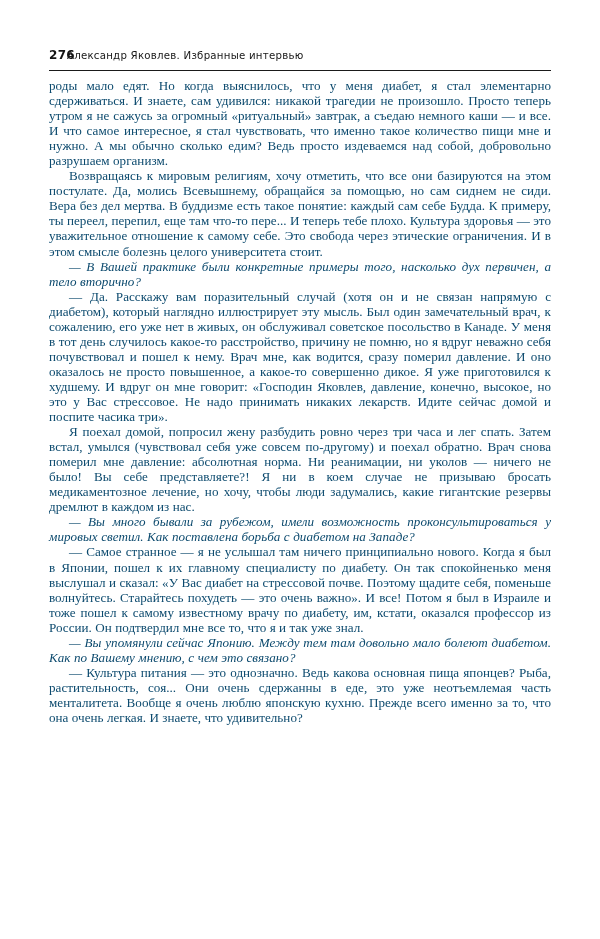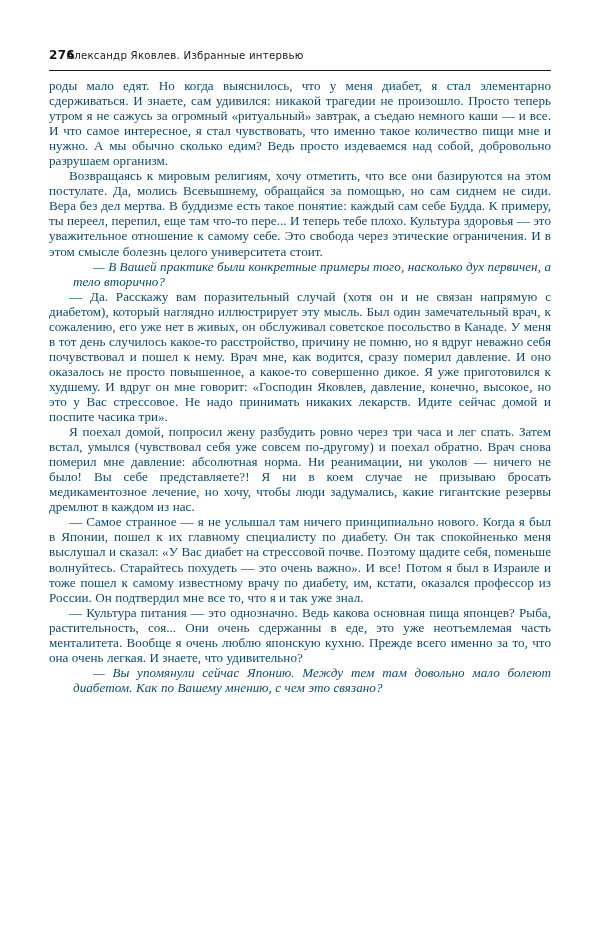--- a/index.html
+++ b/index.html
@@ -89,21 +89,20 @@
   .para.indent {
     text-indent: 20px;
   }
   .para.cont {
     text-indent: 0;
   }
   .para.q {
     font-style: italic;
     text-indent: 20px;
     letter-spacing: 0.05px;
-    margin-left: 24px;
   }
 </style>
 </head>
 <body>
 
 <div class="page">
 
   <div class="running-head">
     <span class="folio">276</span>
     <span class="head-title">Александр Яковлев. Избранные интервью</span>
@@ -111,18 +110,19 @@
   </div>
 
   <div class="head-rule"></div>
 
   <div class="textblock">
     <p class="para cont">роды мало едят. Но когда выяснилось, что у меня диабет, я стал элементарно сдерживаться. И знаете, сам удивился: никакой трагедии не произошло. Просто теперь утром я не сажусь за огромный «ритуальный» завтрак, а съедаю немного каши — и все. И что самое интересное, я стал чувствовать, что именно такое количество пищи мне и нужно. А мы обычно сколько едим? Ведь просто издеваемся над собой, добровольно разрушаем организм.</p>
     <p class="para indent">Возвращаясь к мировым религиям, хочу отметить, что все они базируются на этом постулате. Да, молись Всевышнему, обращайся за помощью, но сам сиднем не сиди. Вера без дел мертва. В буддизме есть такое понятие: каждый сам себе Будда. К примеру, ты переел, перепил, еще там что-то пере... И теперь тебе плохо. Культура здоровья — это уважительное отношение к самому себе. Это свобода через этические ограничения. И в этом смысле болезнь целого университета стоит.</p>
     <p class="para q">— В Вашей практике были конкретные примеры того, насколько дух первичен, а тело вторично?</p>
     <p class="para indent">— Да. Расскажу вам поразительный случай (хотя он и не связан напрямую с диабетом), который наглядно иллюстрирует эту мысль. Был один замечательный врач, к сожалению, его уже нет в живых, он обслуживал советское посольство в Канаде. У меня в тот день случилось какое-то расстройство, причину не помню, но я вдруг неважно себя почувствовал и пошел к нему. Врач мне, как водится, сразу померил давление. И оно оказалось не просто повышенное, а какое-то совершенно дикое. Я уже приготовился к худшему. И вдруг он мне говорит: «Господин Яковлев, давление, конечно, высокое, но это у Вас стрессовое. Не надо принимать никаких лекарств. Идите сейчас домой и поспите часика три».</p>
     <p class="para indent">Я поехал домой, попросил жену разбудить ровно через три часа и лег спать. Затем встал, умылся (чувствовал себя уже совсем по-другому) и поехал обратно. Врач снова померил мне давление: абсолютная норма. Ни реанимации, ни уколов — ничего не было! Вы себе представляете?! Я ни в коем случае не призываю бросать медикаментозное лечение, но хочу, чтобы люди задумались, какие гигантские резервы дремлют в каждом из нас.</p>
+    <p class="para q">— Вы много бывали за рубежом, имели возможность проконсультироваться у мировых светил. Как поставлена борьба с диабетом на Западе?</p>
     <p class="para indent">— Самое странное — я не услышал там ничего принципиально нового. Когда я был в Японии, пошел к их главному специалисту по диабету. Он так спокойненько меня выслушал и сказал: «У Вас диабет на стрессовой почве. Поэтому щадите себя, поменьше волнуйтесь. Старайтесь похудеть — это очень важно». И все! Потом я был в Израиле и тоже пошел к самому известному врачу по диабету, им, кстати, оказался профессор из России. Он подтвердил мне все то, что я и так уже знал.</p>
+    <p class="para q">— Вы упомянули сейчас Японию. Между тем там довольно мало болеют диабетом. Как по Вашему мнению, с чем это связано?</p>
     <p class="para indent">— Культура питания — это однозначно. Ведь какова основная пища японцев? Рыба, растительность, соя... Они очень сдержанны в еде, это уже неотъемлемая часть менталитета. Вообще я очень люблю японскую кухню. Прежде всего именно за то, что она очень легкая. И знаете, что удивительно?</p>
-    <p class="para q">— Вы упомянули сейчас Японию. Между тем там довольно мало болеют диабетом. Как по Вашему мнению, с чем это связано?</p>
   </div>
 
 </div>
 
 </body></html>

